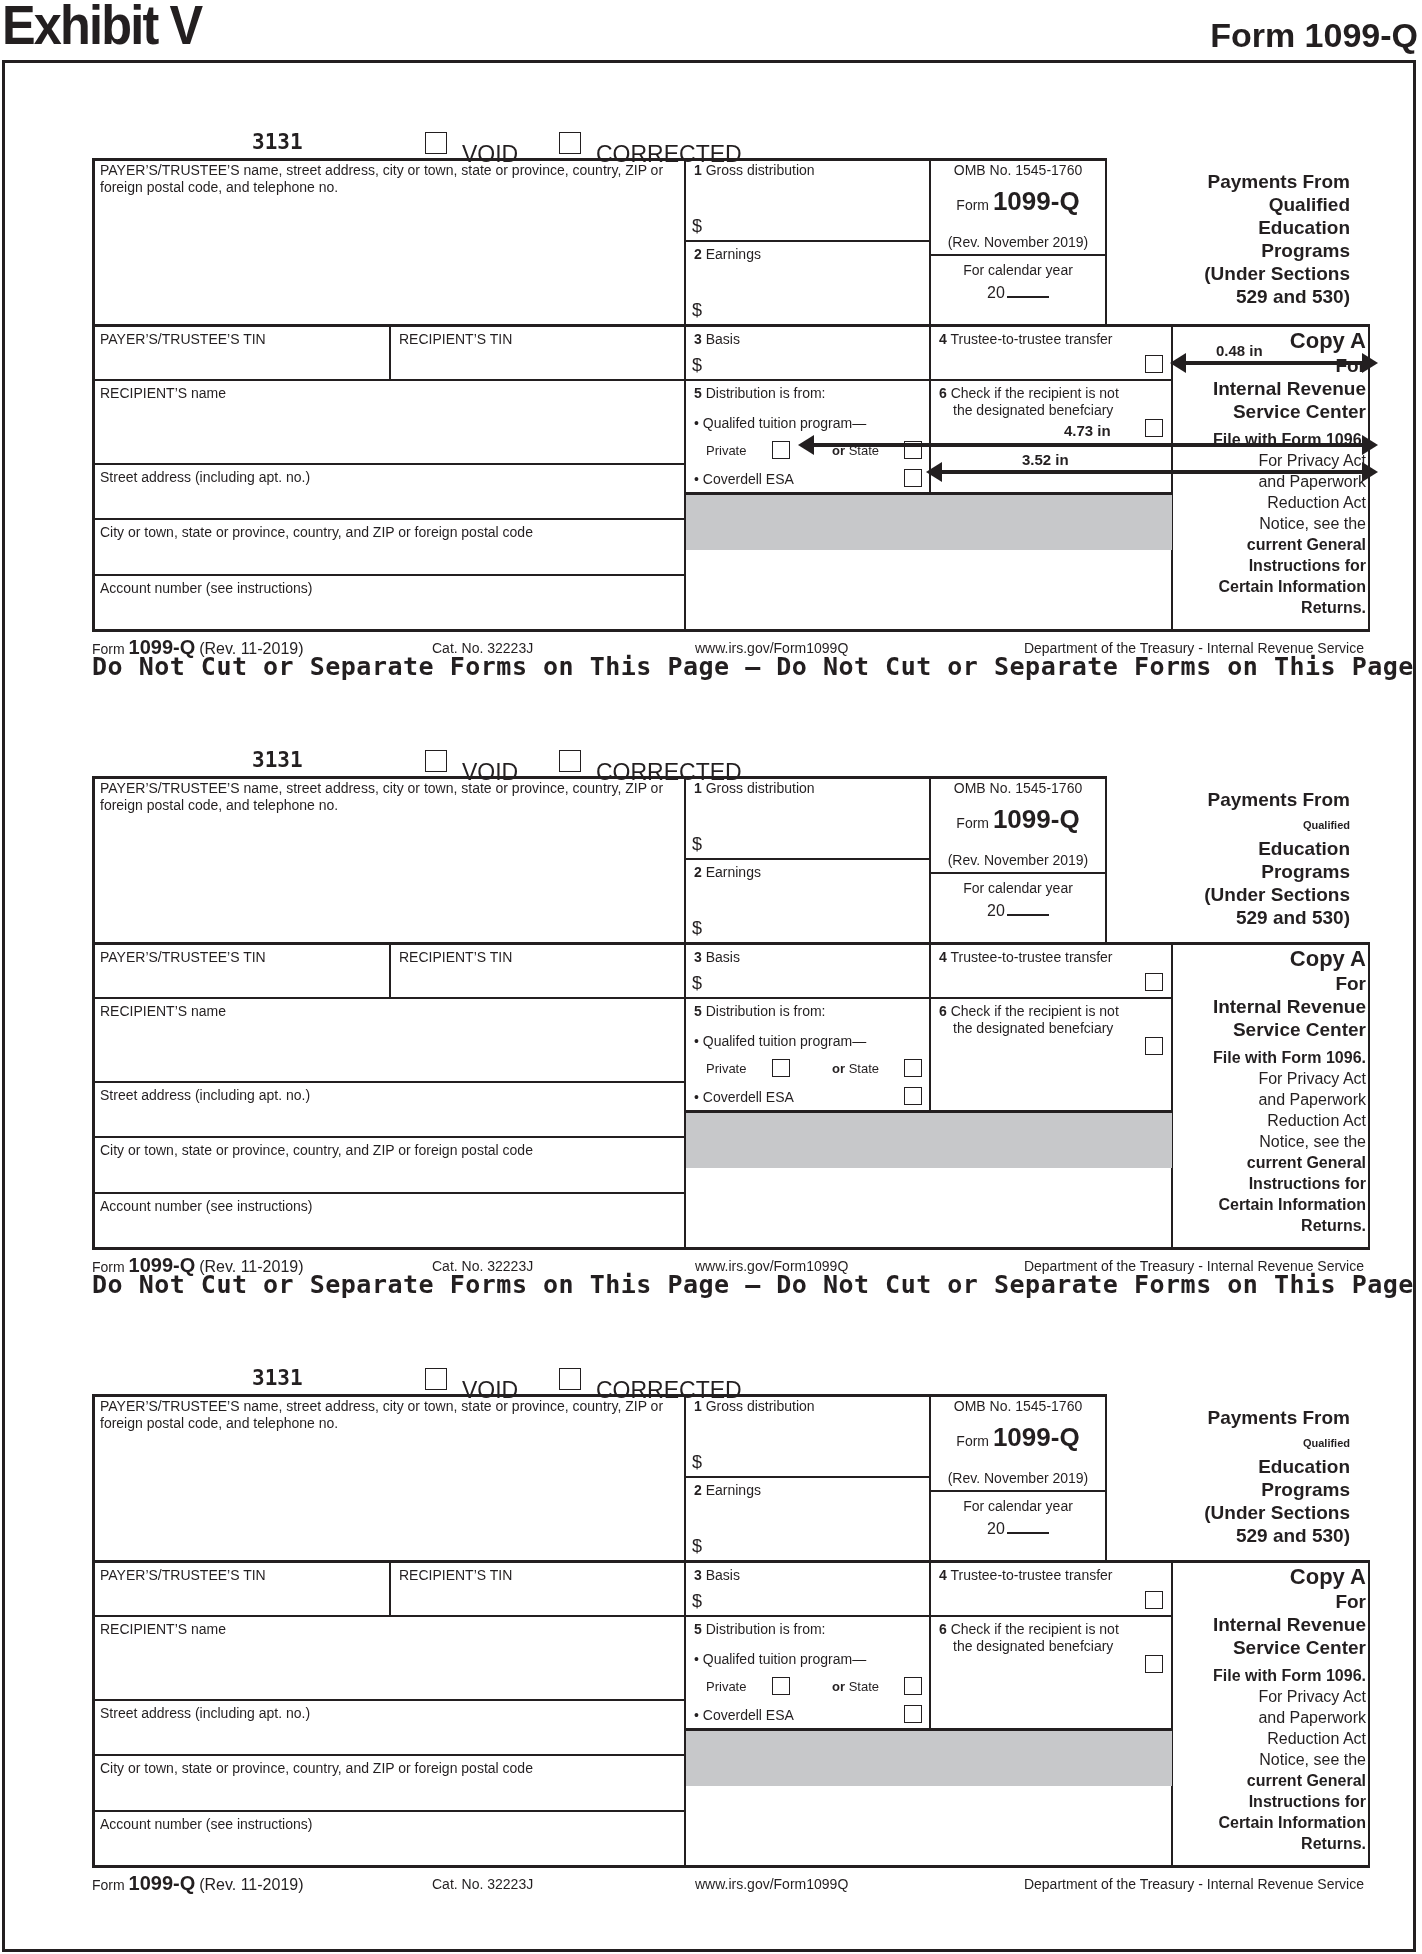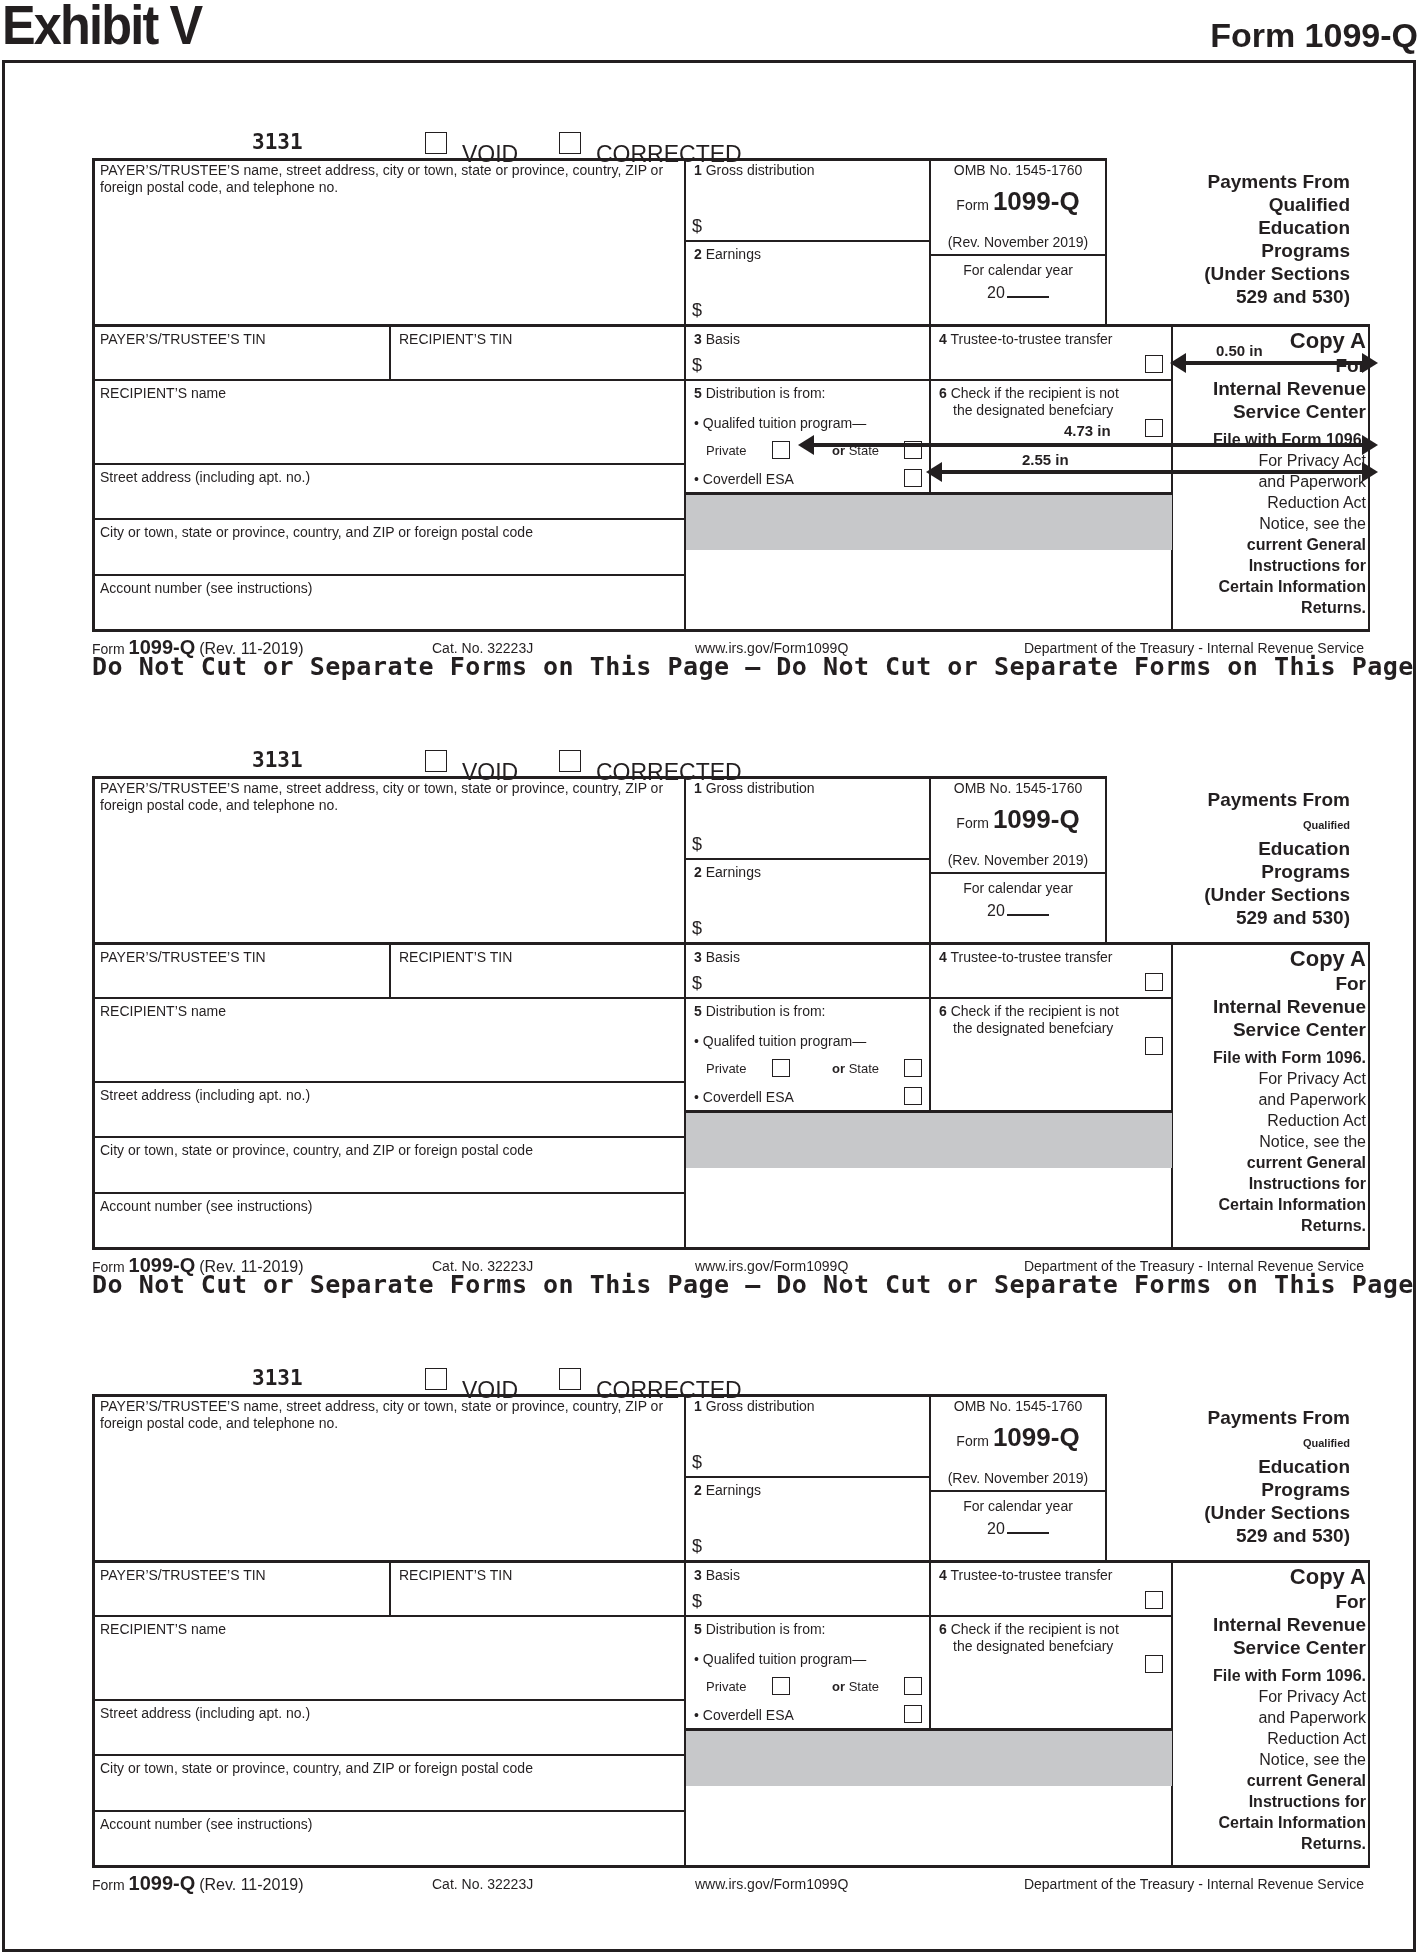--- a/index.html
+++ b/index.html
@@ -448,18 +448,18 @@
       <span class="f2">Cat. No. 32223J</span>
       <span class="f3">www.irs.gov/Form1099Q</span>
       <span class="f4">Department of the Treasury - Internal Revenue Service</span>
     </div>
   </div>
   </div>
 
 <div class="donotcut" style="top:652px;">Do Not Cut or Separate Forms on This Page — Do Not Cut or Separate Forms on This Page</div>
 <div class="donotcut" style="top:1270px;">Do Not Cut or Separate Forms on This Page — Do Not Cut or Separate Forms on This Page</div>
 
-<div class="dim" style="left:1216px;top:342px;">0.50 in</div>
+<div class="dim" style="left:1216px;top:342px;">0.48 in</div>
 <div class="arrow both" style="left:1184px;top:361px;width:180px;"></div>
 <div class="dim" style="left:1064px;top:422px;">4.73 in</div>
 <div class="arrow both" style="left:812px;top:443px;width:552px;"></div>
-<div class="dim" style="left:1022px;top:451px;">2.55 in</div>
+<div class="dim" style="left:1022px;top:451px;">3.52 in</div>
 <div class="arrow both" style="left:940px;top:470px;width:424px;"></div>
 
 </body></html>

